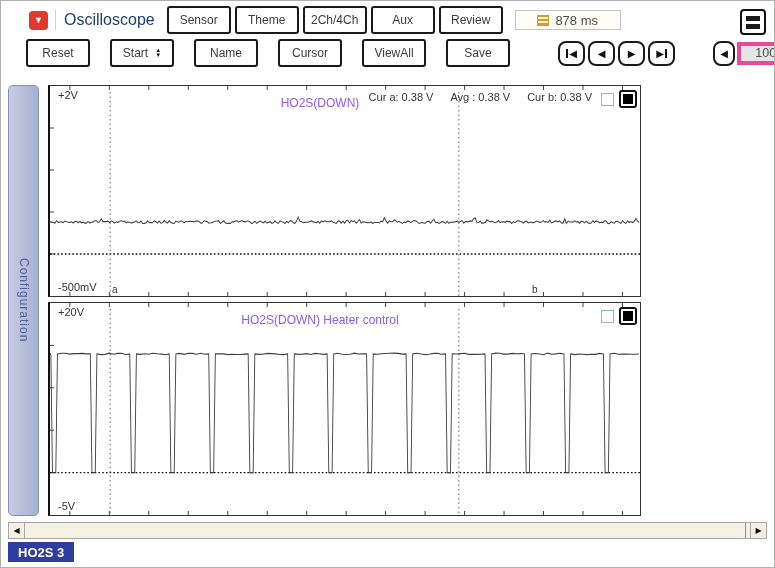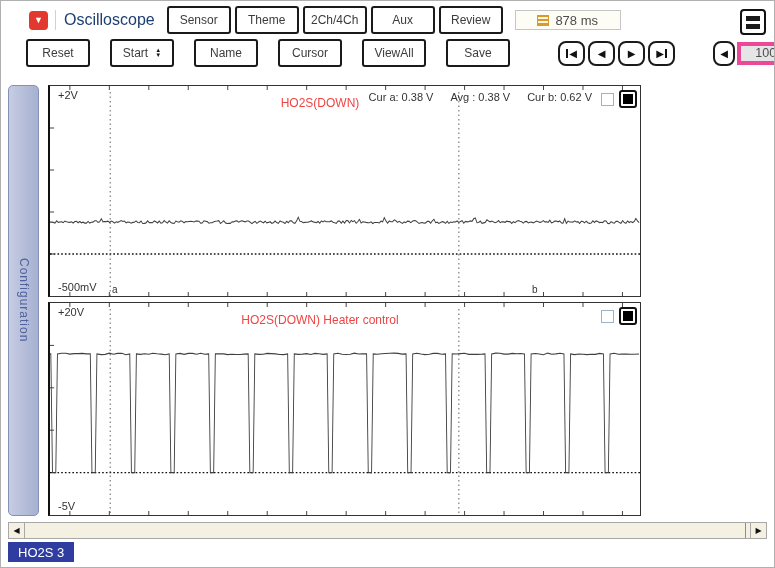--- a/index.html
+++ b/index.html
@@ -49,39 +49,39 @@
   .sidebar span{writing-mode:vertical-rl;font-size:12px;color:#51619c;letter-spacing:1px;}
 
   
   .channel{position:absolute;left:47px;width:593px;background:#fff;
     border:1px solid #333;border-left:2px solid #111;}
   .ch1{top:84px;height:212px;}
   .ch2{top:301px;height:214px;}
   .wave{position:absolute;left:0;top:0;width:100%;height:100%;display:block;}
   .ytop{position:absolute;left:8px;top:3px;font-size:11px;color:#333;}
   .ybot{position:absolute;left:8px;bottom:3px;font-size:11px;color:#333;}
-  .chtitle{position:absolute;left:120px;top:10px;width:300px;text-align:center;font-size:12px;color:#ef4444;}
+  .chtitle{position:absolute;left:120px;top:10px;width:300px;text-align:center;font-size:12px;color:#8b5cf6;}
   .readouts{position:absolute;right:48px;top:5px;display:flex;gap:17px;font-size:11px;color:#333;white-space:nowrap;justify-content:center;}
   .chk{position:absolute;right:26px;top:7px;width:13px;height:13px;border:1px solid #9cb2cf;background:#fff;}
   .swatch{position:absolute;right:3px;top:4px;width:18px;height:18px;border:2px solid #111;
     border-radius:3px;background:#fff;display:flex;align-items:center;justify-content:center;}
   .swatch::after{content:"";width:10px;height:10px;background:#000;}
   .cl{position:absolute;bottom:1px;font-size:10px;color:#333;}
   .cl.a{left:62px;} .cl.b{left:482px;}
 
   
   .hscroll{position:absolute;left:7px;right:7px;top:521px;height:17px;border:1px solid #a8a8a8;
     background:#f4f1e2;display:flex;align-items:stretch;}
   .sarrow{width:16px;display:flex;align-items:center;justify-content:center;font-size:8px;color:#111;}
   .sarrow.l{border-right:1px solid #a8a8a8;}
   .sarrow.r{border-left:1px solid #a8a8a8;}
   .strack{flex:1;position:relative;}
   .sthumb{position:absolute;left:0;top:0;bottom:0;right:4px;background:#f4f1e2;border-right:1px solid #8d8d8d;}
   .tab{position:absolute;left:7px;top:541px;height:20px;padding:0 10px;background:#2f3da0;color:#fff;
-    font-size:13px;display:flex;align-items:center;}
+    font-size:13px;display:flex;align-items:center;font-weight:bold;}
 </style>
 </head>
 <body>
 
 <div class="app">
 
   <div class="topbar">
     <div class="appbtn">
       <span>▼</span>
     </div>
@@ -187,21 +187,21 @@
         <line x1="0" y1="168" x2="713" y2="168" stroke="#111" stroke-width="1.4" stroke-dasharray="2 2.5"></line>
         <line x1="72.726" y1="6" x2="72.726" y2="210" stroke="#555" stroke-width="1.1" stroke-dasharray="1.5 3"></line>
         <line x1="494.109" y1="6" x2="494.109" y2="210" stroke="#555" stroke-width="1.1" stroke-dasharray="1.5 3"></line>
         <path d="M0 136.1 L2 136.1 L4 136.4 L6 137.1 L8 134.8 L10 136.4 L12 136.0 L14 135.8 L16 136.6 L18 135.1 L20 135.8 L22 136.3 L24 136.4 L26 135.8 L28 137.0 L30 135.5 L32 135.3 L34 136.8 L36 135.5 L38 136.8 L40 136.2 L42 137.1 L44 137.1 L46 135.4 L48 137.1 L50 136.2 L52 136.1 L54 134.8 L56 134.7 L58 136.5 L60 135.9 L62 132.7 L64 135.8 L66 135.5 L68 135.6 L70 135.1 L72 136.5 L74 135.0 L76 135.7 L78 137.1 L80 135.8 L82 136.3 L84 135.5 L86 134.6 L88 135.5 L90 135.0 L92 136.8 L94 136.1 L96 136.3 L98 137.2 L100 136.4 L102 136.3 L104 134.9 L106 136.5 L108 136.7 L110 135.0 L112 137.5 L114 137.4 L116 136.9 L118 134.8 L120 136.6 L122 136.5 L124 136.7 L126 134.9 L128 135.7 L130 137.0 L132 135.1 L134 137.1 L136 136.7 L138 134.6 L140 136.1 L142 137.0 L144 134.8 L146 136.4 L148 137.1 L150 137.5 L152 135.1 L154 135.8 L156 136.2 L158 134.8 L160 135.4 L162 136.8 L164 135.6 L166 135.7 L168 135.5 L170 135.3 L172 135.5 L174 136.0 L176 135.1 L178 135.0 L180 135.2 L182 137.1 L184 137.0 L186 134.8 L188 135.2 L190 135.6 L192 137.2 L194 136.7 L196 136.8 L198 135.7 L200 135.3 L202 135.0 L204 134.6 L206 137.5 L208 136.1 L210 134.7 L212 136.9 L214 137.5 L216 137.2 L218 137.4 L220 135.7 L222 135.9 L224 135.1 L226 134.8 L228 136.2 L230 135.3 L232 134.8 L234 135.4 L236 135.9 L238 135.0 L240 135.0 L242 136.3 L244 137.6 L246 136.3 L248 135.4 L250 137.4 L252 136.0 L254 135.0 L256 136.1 L258 136.8 L260 135.2 L262 136.9 L264 136.4 L266 135.7 L268 137.3 L270 136.7 L272 135.0 L274 136.6 L276 137.3 L278 135.0 L280 135.7 L282 136.3 L284 137.5 L286 135.3 L288 136.7 L290 134.7 L292 134.9 L294 136.8 L296 137.4 L298 134.9 L300 131.3 L302 135.3 L304 135.5 L306 136.7 L308 136.4 L310 136.2 L312 136.2 L314 135.4 L316 134.9 L318 135.9 L320 136.2 L322 136.6 L324 135.5 L326 137.2 L328 134.9 L330 135.9 L332 134.8 L334 135.8 L336 135.8 L338 135.6 L340 134.9 L342 136.2 L344 136.7 L346 137.4 L348 135.1 L350 135.0 L352 137.1 L354 135.0 L356 137.1 L358 134.6 L360 134.6 L362 137.0 L364 134.5 L366 135.7 L368 134.6 L370 137.3 L372 135.6 L374 133.4 L376 136.9 L378 135.8 L380 136.0 L382 136.4 L384 136.6 L386 136.7 L388 135.8 L390 137.5 L392 136.5 L394 136.5 L396 136.5 L398 137.0 L400 135.2 L402 135.8 L404 131.7 L406 135.0 L408 137.1 L410 135.0 L412 135.8 L414 135.6 L416 133.8 L418 134.8 L420 136.4 L422 135.3 L424 136.5 L426 137.4 L428 135.9 L430 136.7 L432 135.1 L434 135.4 L436 136.6 L438 135.3 L440 134.6 L442 134.8 L444 136.1 L446 137.5 L448 136.7 L450 136.6 L452 137.3 L454 136.9 L456 135.3 L458 135.4 L460 137.2 L462 134.8 L464 133.3 L466 136.7 L468 136.2 L470 137.4 L472 136.5 L474 135.6 L476 136.1 L478 137.4 L480 135.4 L482 137.4 L484 136.0 L486 136.5 L488 135.8 L490 136.0 L492 135.0 L494 136.4 L496 135.5 L498 134.7 L500 137.1 L502 135.4 L504 135.9 L506 135.8 L508 134.9 L510 135.3 L512 132.8 L514 132.0 L516 136.7 L518 136.5 L520 135.1 L522 137.4 L524 136.9 L526 136.4 L528 133.8 L530 134.9 L532 135.8 L534 135.0 L536 136.0 L538 136.7 L540 136.1 L542 134.6 L544 136.7 L546 135.7 L548 135.9 L550 136.3 L552 135.2 L554 135.6 L556 135.5 L558 137.5 L560 135.7 L562 136.7 L564 135.3 L566 134.6 L568 135.2 L570 135.7 L572 137.1 L574 135.6 L576 135.4 L578 137.0 L580 136.3 L582 136.1 L584 136.8 L586 136.0 L588 135.0 L590 135.8 L592 136.4 L594 136.1 L596 134.6 L598 135.9 L600 135.7 L602 136.3 L604 134.1 L606 136.9 L608 136.3 L610 135.0 L612 135.1 L614 135.8 L616 134.9 L618 136.9 L620 137.1 L622 132.7 L624 137.4 L626 135.1 L628 136.0 L630 136.0 L632 136.1 L634 134.8 L636 136.0 L638 135.6 L640 137.4 L642 135.3 L644 135.5 L646 136.9 L648 135.2 L650 136.8 L652 137.4 L654 137.1 L656 134.8 L658 136.5 L660 134.9 L662 135.5 L664 136.6 L666 136.3 L668 136.6 L670 134.8 L672 135.0 L674 137.4 L676 137.6 L678 135.6 L680 136.8 L682 137.2 L684 135.4 L686 135.4 L688 136.6 L690 137.3 L692 134.6 L694 136.6 L696 137.4 L698 135.0 L700 136.5 L702 135.5 L704 136.6 L706 135.6 L708 132.5 L710 135.0 L712 136.6" fill="none" stroke="#404040" stroke-width="1.1"></path>
       </svg>
     <span class="ytop">+2V</span>
     <span class="chtitle">HO2S(DOWN)</span>
     <div class="readouts">
       <span>Cur a: 0.38 V</span>
       <span>Avg : 0.38 V</span>
-      <span>Cur b: 0.62 V</span>
+      <span>Cur b: 0.38 V</span>
     </div>
     <span class="chk"></span>
     <span class="swatch"></span>
     <span class="ybot">-500mV</span>
     <span class="cl a">a</span>
     <span class="cl b">b</span>
   </div>
 
   <div class="channel ch2">
     <svg class="wave" preserveAspectRatio="none" viewBox="0 0 713 212">

